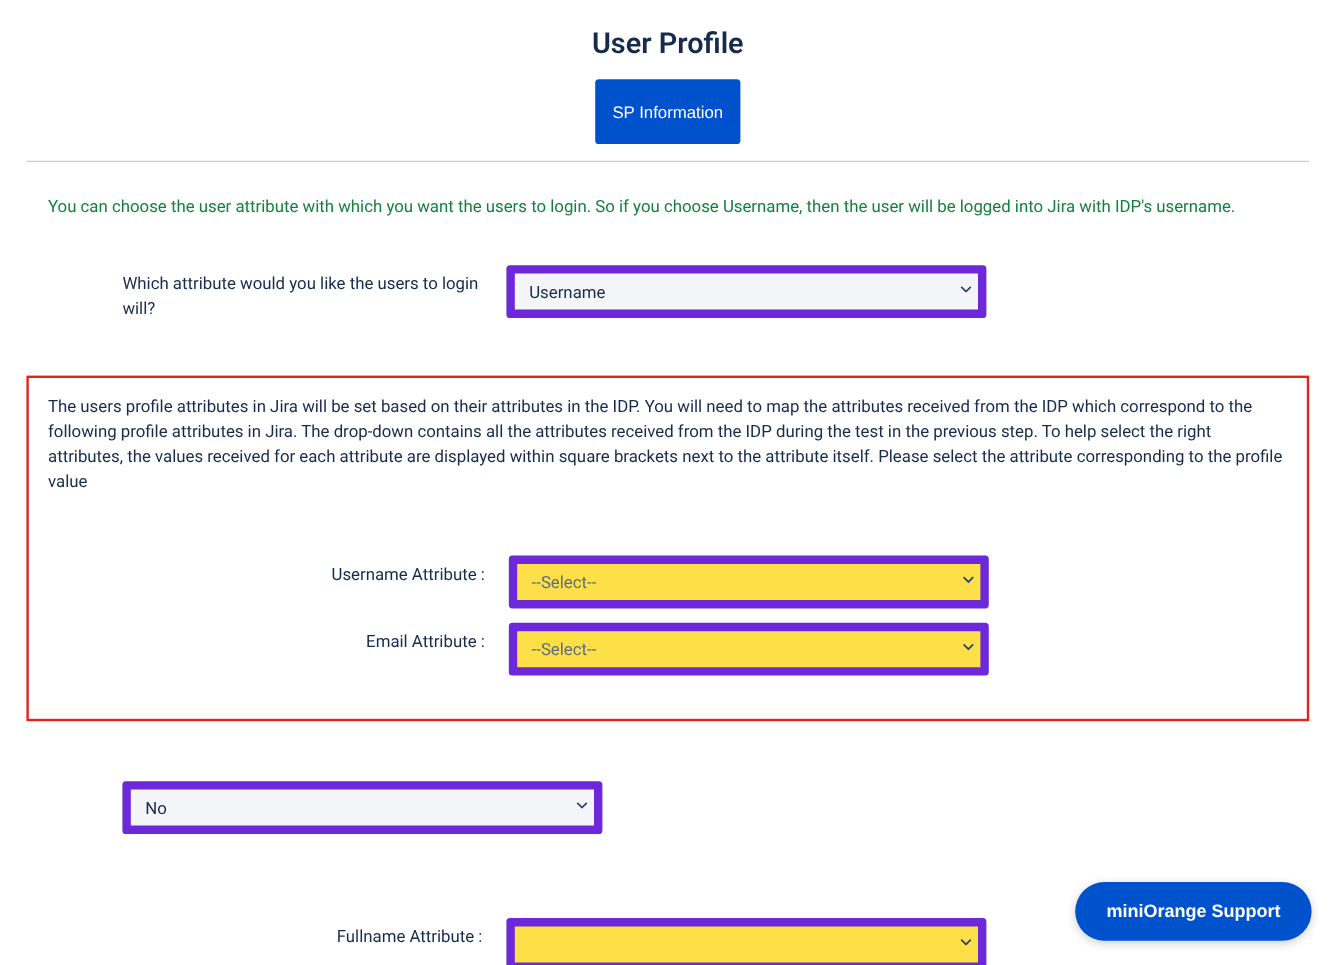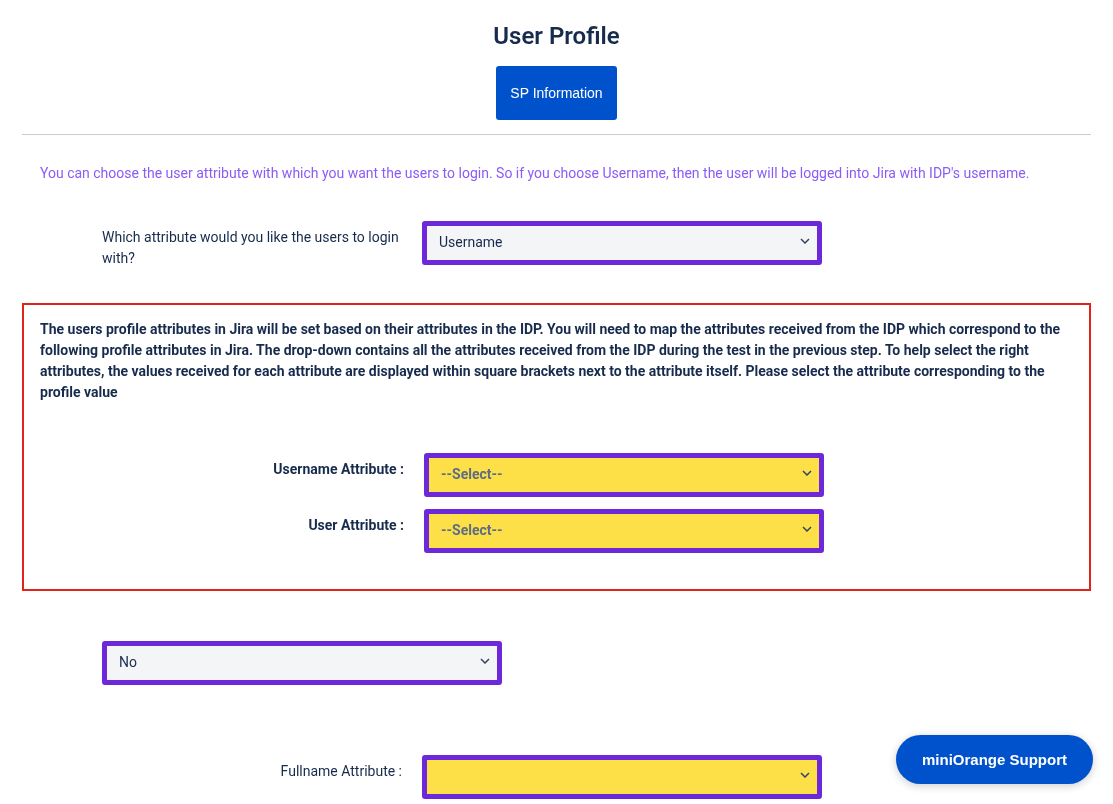--- a/index.html
+++ b/index.html
@@ -33,21 +33,21 @@
       color: #ffffff;
       border: none;
       border-radius: 3px;
       padding: 19px 14px;
       font-size: 14px;
       font-weight: 500;
       cursor: pointer;
       margin-top: 16px;
     }
     .intro-text {
-      color: #8b5cf6;
+      color: #15803d;
       font-size: 14px;
       margin-bottom: 40px;
       padding-left: 18px;
     }
     .form-row {
       display: flex;
       align-items: flex-start;
       margin-bottom: 20px;
       padding-left: 80px;
     }
@@ -62,21 +62,21 @@
     .form-label.right {
       text-align: right;
     }
     .select-wrap {
       position: relative;
       width: 400px;
     }
     .select {
       width: 100%;
       background: #F4F5F7;
-      border: 5px solid #6d28d9;
+      border: 7px solid #6d28d9;
       border-radius: 3px;
       padding: 8px 30px 8px 12px;
       font-size: 14px;
       color: #172B4D;
       appearance: none;
       cursor: pointer;
       height: 44px;
     }
     .select.muted {
       background: #fde047;
@@ -90,22 +90,21 @@
       pointer-events: none;
       width: 10px;
       height: 10px;
     }
     .chevron svg {
       display: block;
     }
     .highlight-box {
       border: 2px solid #E2231A;
       padding: 14px 16px 24px 16px;
-      margin: 34px 0 50px 0;
-      font-weight: bold;
+      margin: 44px 0 50px 0;
     }
     .highlight-text {
       font-size: 14px;
       color: #172B4D;
       line-height: 1.5;
       margin-bottom: 50px;
     }
     .highlight-box .form-row {
       padding-left: 64px;
       margin-bottom: 12px;
@@ -146,21 +145,21 @@
 <body>
 
 <div class="header-row">
   <h1 class="page-title">User Profile</h1>
   <button class="sp-info-btn">SP Information</button>
 </div>
 
 <p class="intro-text">You can choose the user attribute with which you want the users to login. So if you choose Username, then the user will be logged into Jira with IDP's username.</p>
 
 <div class="form-row">
-  <div class="form-label">Which attribute would you like the users to login with?</div>
+  <div class="form-label">Which attribute would you like the users to login will?</div>
   <div class="select-wrap">
     <div class="select">Username</div>
     <span class="chevron">
       <svg viewBox="0 0 10 6" width="10" height="6">
           <path d="M1 1 L5 5 L9 1" stroke="#344563" stroke-width="1.5" fill="none"></path>
         </svg>
     </span>
   </div>
 </div>
 
@@ -173,21 +172,21 @@
       <div class="select muted">--Select--</div>
       <span class="chevron">
         <svg viewBox="0 0 10 6" width="10" height="6">
             <path d="M1 1 L5 5 L9 1" stroke="#344563" stroke-width="1.5" fill="none"></path>
           </svg>
       </span>
     </div>
   </div>
 
   <div class="form-row">
-    <div class="form-label right">User Attribute :</div>
+    <div class="form-label right">Email Attribute :</div>
     <div class="select-wrap">
       <div class="select muted">--Select--</div>
       <span class="chevron">
         <svg viewBox="0 0 10 6" width="10" height="6">
             <path d="M1 1 L5 5 L9 1" stroke="#344563" stroke-width="1.5" fill="none"></path>
           </svg>
       </span>
     </div>
   </div>
 </div>

